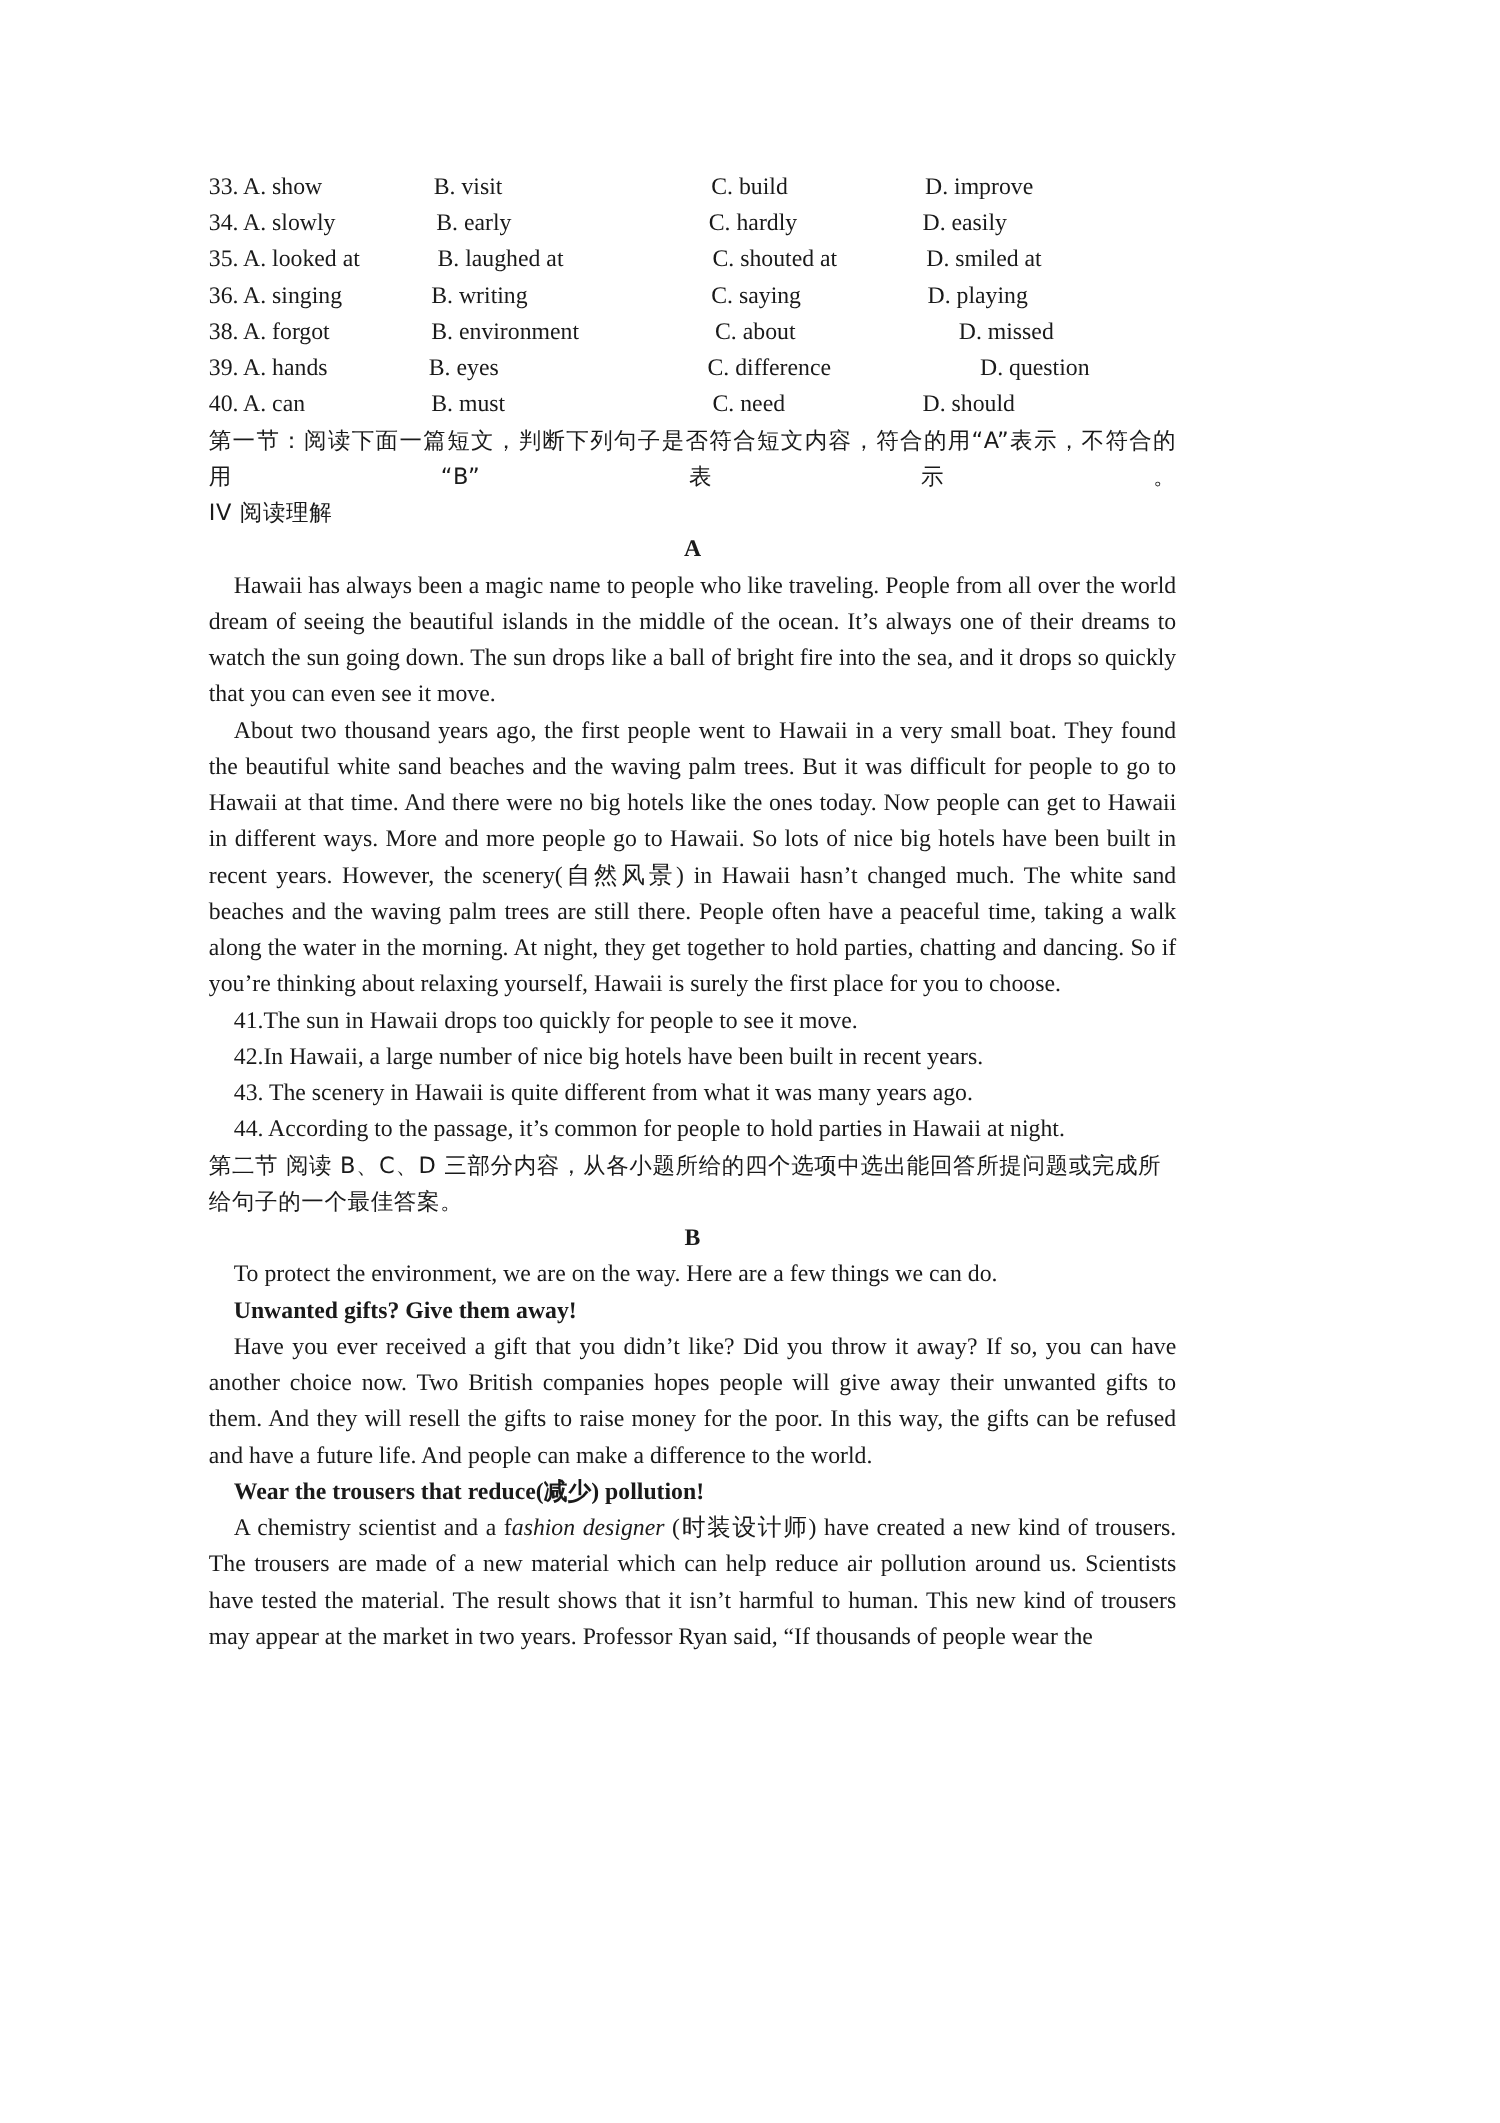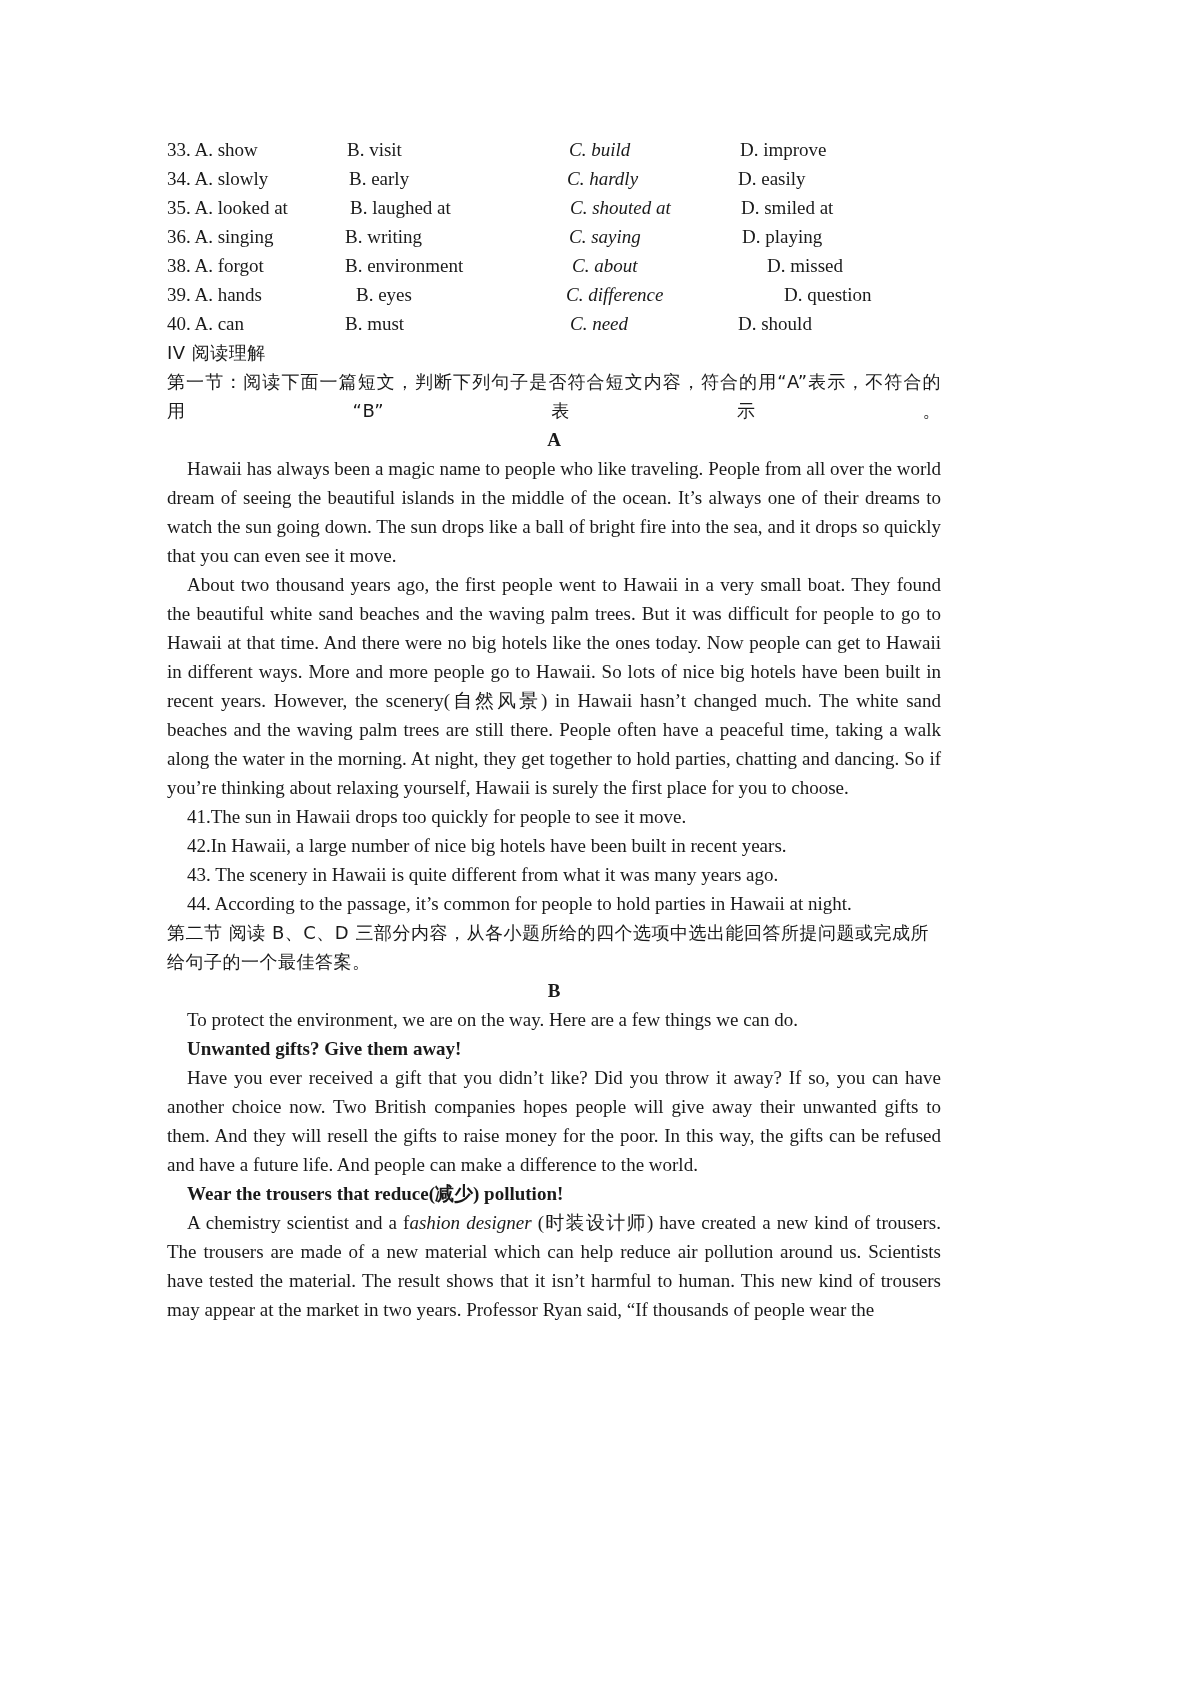--- a/index.html
+++ b/index.html
@@ -9,21 +9,21 @@
     color: #1a1a1a;
   }
   .page {
     position: absolute; left: 167px; top: 135px; width: 774px;
     font-size: 19px;
   }
   .opt-row { position: relative; height: 29px; line-height: 29px; white-space: nowrap; }
   .opt-row span { position: absolute; top: 0; }
   .c0 { left: 0; }
   .c1 { left: 180px; }
-  .c2 { left: 402px; font-style: italic; }
+  .c2 { left: 402px; }
   .c3 { left: 573px; }
   .line { line-height: 29px; min-height: 29px; }
   .cn { font-family: "DejaVu Sans", "Liberation Sans", sans-serif; font-size: 18px; letter-spacing: 0.5px; }
   .center-title { text-align: center; font-weight: bold; line-height: 29px; height: 29px; }
   .para {
     text-indent: 20px; text-align: justify; text-align-last: left;
     line-height: 29px; margin: 0;
   }
   .stmt { padding-left: 20px; line-height: 29px; white-space: nowrap; }
   .subhead { padding-left: 20px; line-height: 29px; font-weight: bold; }
@@ -61,34 +61,34 @@
         <span class="c3" style="left: 575px;">D. playing</span>
       </div>
       <div class="opt-row">
         <span class="c0">38. A. forgot</span>
         <span class="c1" style="left: 178px;">B. environment</span>
         <span class="c2" style="left: 405px;">C. about</span>
         <span class="c3" style="left: 577px; margin-left: 23px;">D. missed</span>
       </div>
       <div class="opt-row">
         <span class="c0">39. A. hands</span>
-        <span class="c1" style="left: 189px;">B. eyes</span>
+        <span class="c1" style="left: 176px;">B. eyes</span>
         <span class="c2" style="left: 399px;">C. difference</span>
         <span class="c3" style="left: 573px; margin-left: 44px;">D. question</span>
       </div>
       <div class="opt-row">
         <span class="c0">40. A. can</span>
         <span class="c1" style="left: 178px;">B. must</span>
         <span class="c2" style="left: 403px;">C. need</span>
         <span class="c3" style="left: 571px;">D. should</span>
       </div>
     </div>
 
+  <div class="line cn justify-last" style="line-height:29px;">第一节：阅读下面一篇短文，判断下列句子是否符合短文内容，符合的用“A”表示，不符合的用“B”表示。</div>
   <div class="line cn">IV  阅读理解</div>
-  <div class="line cn justify-last" style="line-height:29px;">第一节：阅读下面一篇短文，判断下列句子是否符合短文内容，符合的用“A”表示，不符合的用“B”表示。</div>
 
   <div class="center-title">A</div>
   <p class="para">Hawaii has always been a magic name to people who like traveling. People from all over the world dream of seeing the beautiful islands in the middle of the ocean. It’s always one of their dreams to watch the sun going down. The sun drops like a ball of bright fire into the sea, and it drops so quickly that you can even see it move.</p>
   <p class="para">About two thousand years ago, the first people went to Hawaii in a very small boat. They found the beautiful white sand beaches and the waving palm trees. But it was difficult for people to go to Hawaii at that time. And there were no big hotels like the ones today. Now people can get to Hawaii in different ways. More and more people go to Hawaii. So lots of nice big hotels have been built in recent years. However, the scenery(自然风景) in Hawaii hasn’t changed much. The white sand beaches and the waving palm trees are still there. People often have a peaceful time, taking a walk along the water in the morning. At night, they get together to hold parties, chatting and dancing. So if you’re thinking about relaxing yourself, Hawaii is surely the first place for you to choose.</p>
 
   <div class="stmt">41.The sun in Hawaii drops too quickly for people to see it move.</div>
   <div class="stmt">42.In Hawaii, a large number of nice big hotels have been built in recent years.</div>
   <div class="stmt">43. The scenery in Hawaii is quite different from what it was many years ago.</div>
   <div class="stmt">44. According to the passage, it’s common for people to hold parties in Hawaii at night.</div>
 

